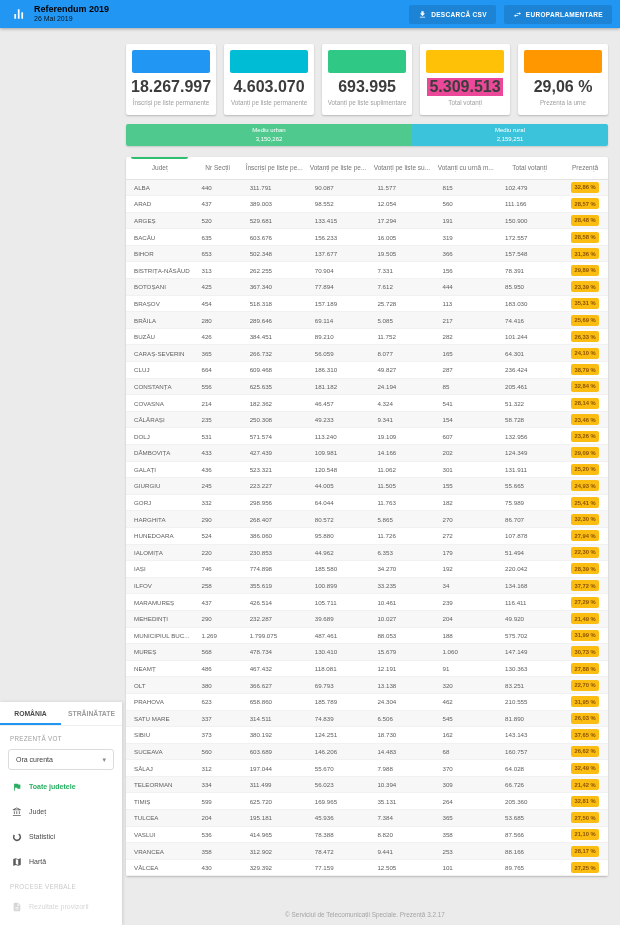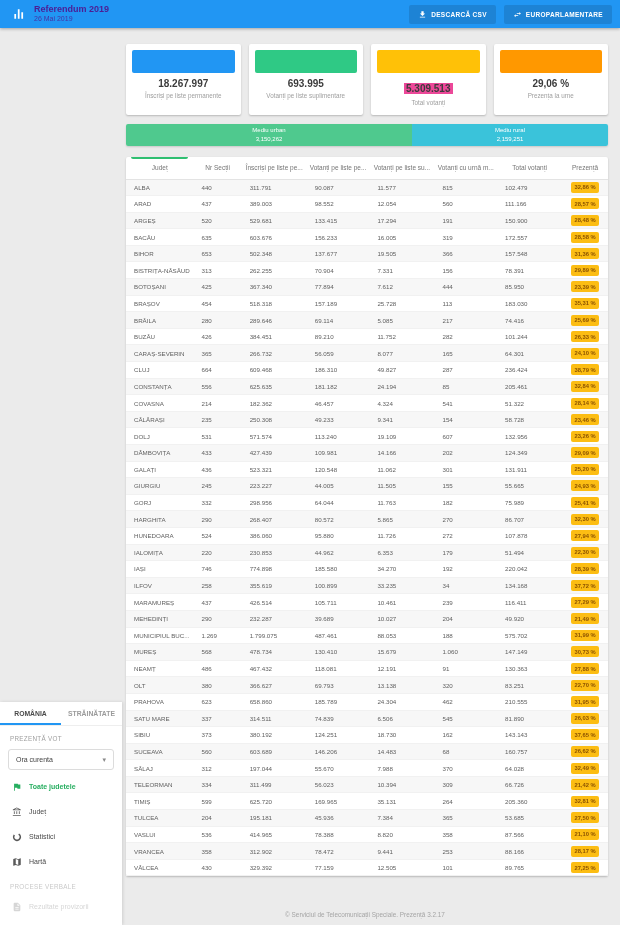--- a/index.html
+++ b/index.html
@@ -2,36 +2,36 @@
 <html><head>
 <meta charset="utf-8">
 <style>
   * { margin:0; padding:0; box-sizing:border-box; }
   html,body { width:620px; height:925px; }
   body { font-family:"Liberation Sans", sans-serif; background:#ebebeb; position:relative; overflow:hidden; }
 
   
   .appbar { height:28px; background:#2196F3; display:flex; align-items:center; padding:0 8px; box-shadow:0 1px 3px rgba(0,0,0,.3); position:relative; z-index:5; }
   .appbar .logo { width:14px; height:14px; margin:0 8px 0 4px; }
-  .appbar .titles { color:#4c1d95; line-height:1.2; }
+  .appbar .titles { color:#000000; line-height:1.2; }
   .appbar .title { font-size:9px; font-weight:bold; }
   .appbar .subtitle { font-size:7px; opacity:.85; }
   .appbar .spacer { flex:1; }
   .ab-btn { display:flex; align-items:center; gap:4px; background:rgba(0,0,0,.12); border:0; color:#fff; font-family:inherit;
             font-size:6.5px; font-weight:bold; letter-spacing:.3px; padding:5px 9px; border-radius:2px; margin-left:8px; cursor:pointer; }
   .ab-btn svg { width:9px; height:9px; }
 
   
   .main { margin-left:122px; padding:16px 12px 0 4px; }
 
   
   .cards { display:flex; gap:8px; }
   .card { flex:1; background:#fff; border-radius:2px; box-shadow:0 1px 2px rgba(0,0,0,.22); padding:5px 5px 7px; text-align:center; }
   .card-bar { height:23px; border-radius:2px; margin:1px 1px 5px; }
-  .card-value { font-size:10px; font-weight:bold; color:#3c3c3c; white-space:nowrap; }
+  .card-value { font-size:16px; font-weight:bold; color:#3c3c3c; white-space:nowrap; }
   .card-value.hl { background:#ec4899; padding:0 2px; display:inline-block; }
   .card-label { font-size:6.3px; color:#9e9e9e; margin-top:3px; line-height:1.35; }
 
   
   .mediu { display:flex; height:22px; margin-top:9px; border-radius:2px; overflow:hidden; box-shadow:0 1px 2px rgba(0,0,0,.15); }
   .mediu .seg { color:#fff; text-align:center; font-size:6px; line-height:1.35; display:flex; flex-direction:column; justify-content:center; }
 
   
   .table-card { background:#fff; margin-top:11px; border-radius:2px; box-shadow:0 1px 2px rgba(0,0,0,.22); }
   .thead { display:flex; height:23px; align-items:center; border-bottom:1px solid #e3e3e3; }
@@ -93,20 +93,25 @@
 
 <div class="main">
 
   <div class="cards">
     <div class="card">
       <div class="card-bar" style="background: rgb(33, 150, 243);"></div>
       <div class="card-value">18.267.997</div>
       <div class="card-label">Înscriși pe liste permanente</div>
     </div>
     <div class="card">
+      <div class="card-bar" style="background: rgb(0, 188, 212);"></div>
+      <div class="card-value">4.603.070</div>
+      <div class="card-label">Votanți pe liste permanente</div>
+    </div>
+    <div class="card">
       <div class="card-bar" style="background: rgb(47, 201, 133);"></div>
       <div class="card-value">693.995</div>
       <div class="card-label">Votanți pe liste suplimentare</div>
     </div>
     <div class="card">
       <div class="card-bar" style="background: rgb(255, 193, 7);"></div>
       <div><span class="card-value hl">5.309.513</span></div>
       <div class="card-label">Total votanți</div>
     </div>
     <div class="card">

